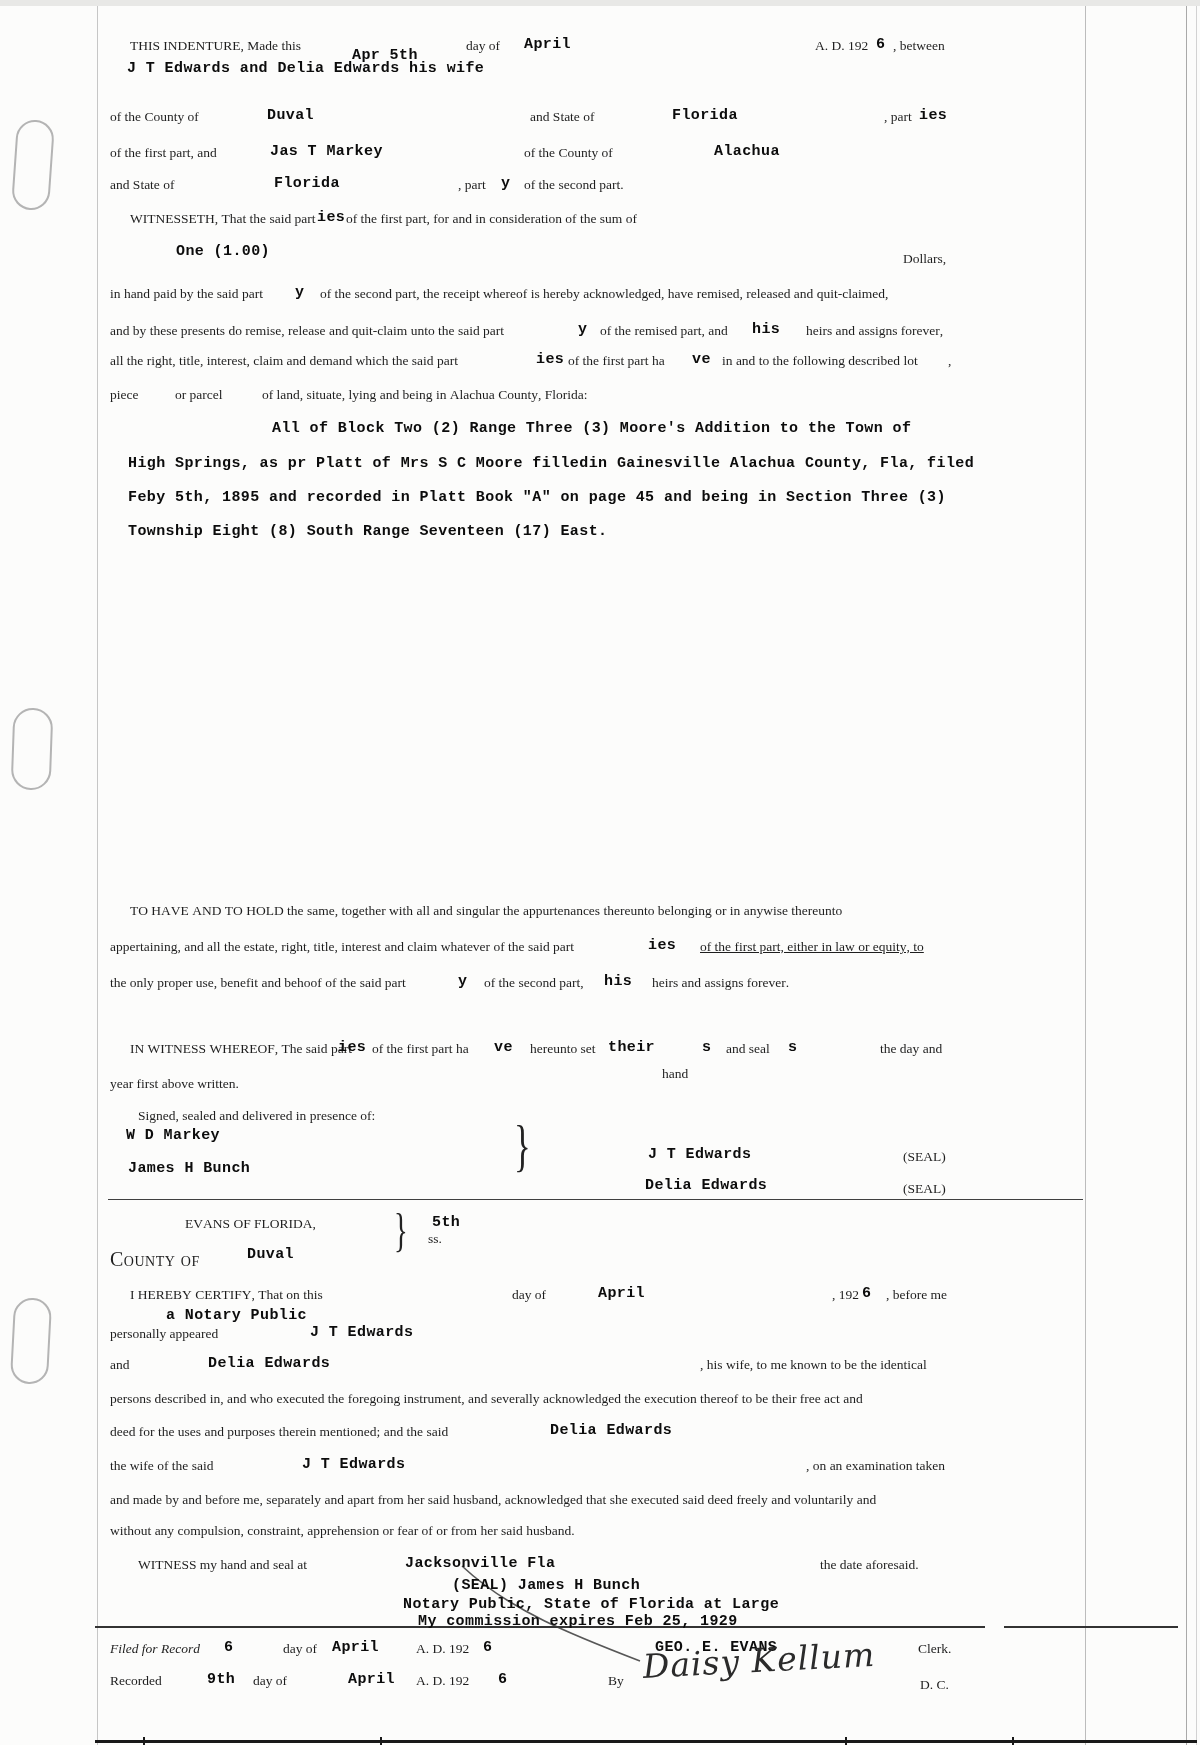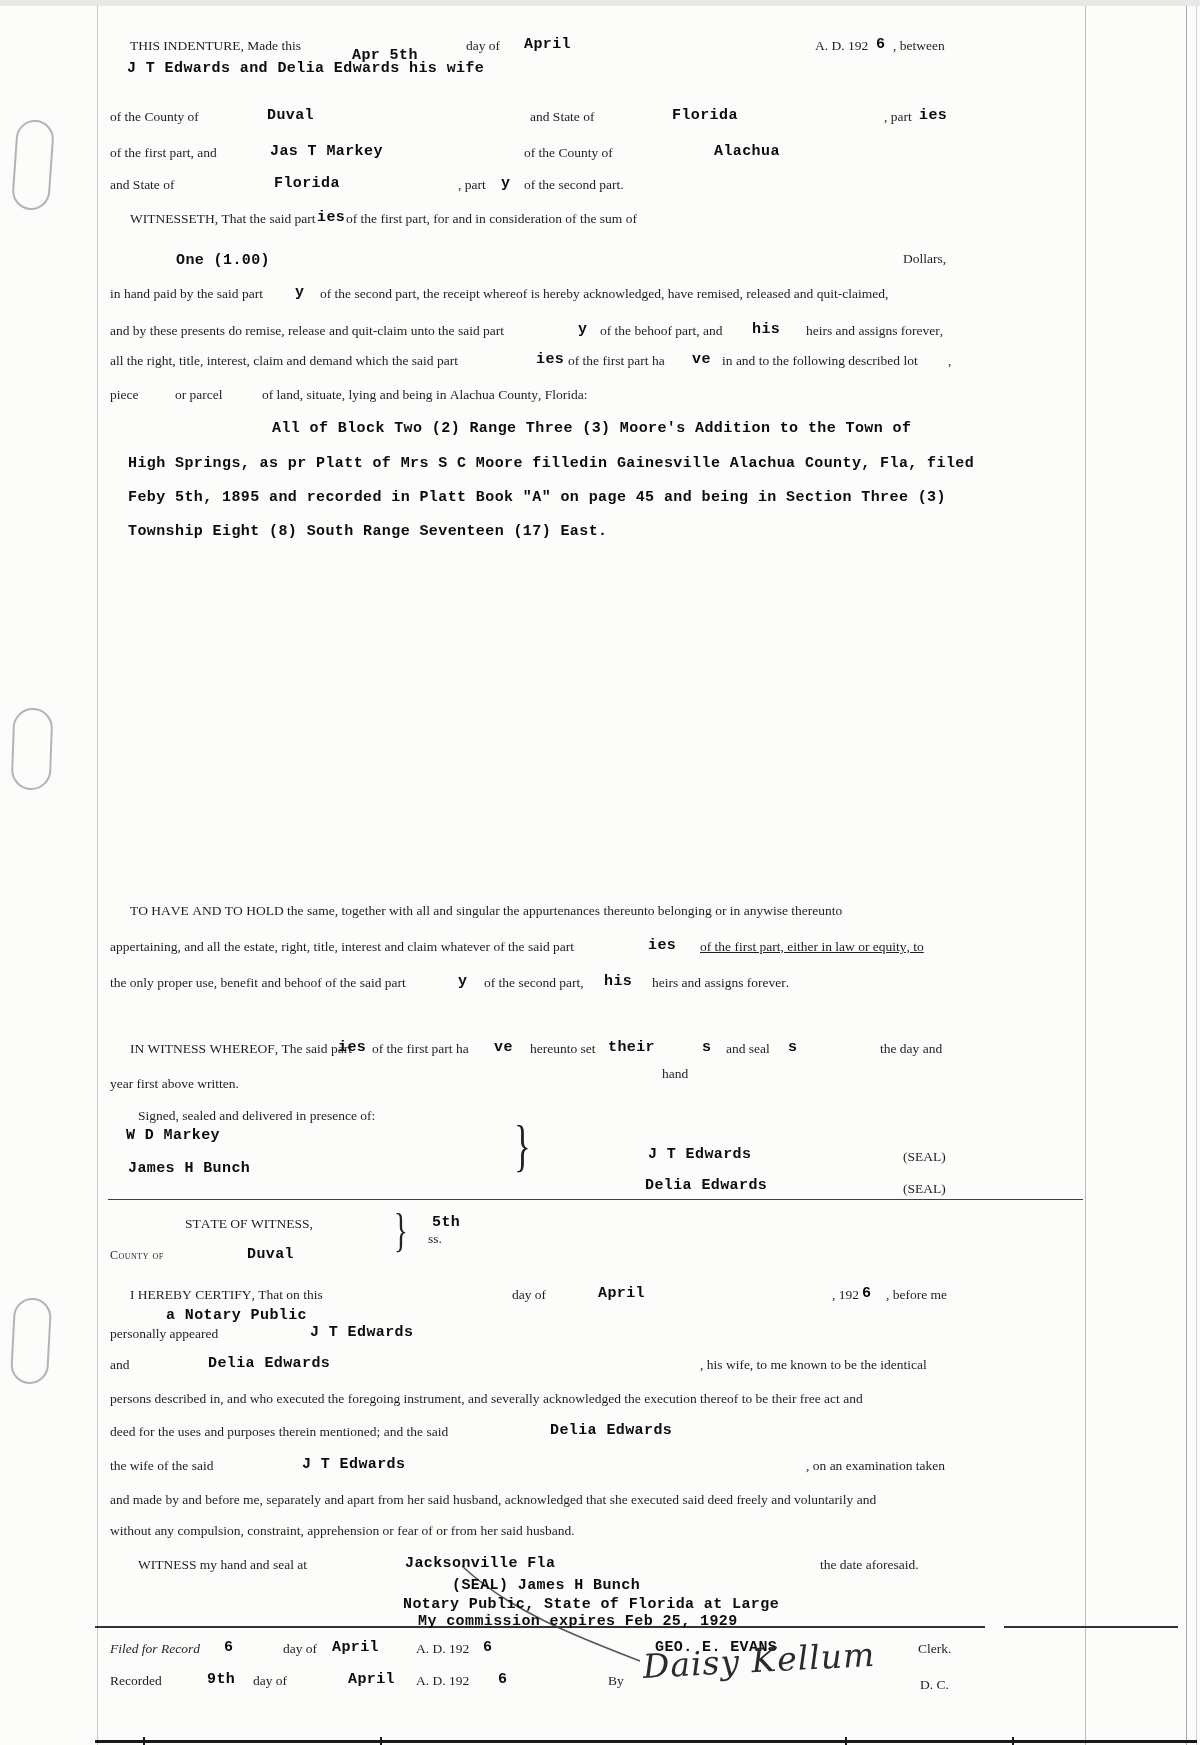--- a/index.html
+++ b/index.html
@@ -3,21 +3,21 @@
 <meta charset="utf-8">
 <style>
   html,body{margin:0;padding:0;background:#e8e8e6;}
   #page{
     position:relative;width:1200px;height:1745px;margin:6px auto;
     background:var(--paper,#fcfcfb);overflow:hidden;
     font-kerning:none;
   }
   .txt{position:absolute;white-space:pre;line-height:1;}
   .p{font-family:"Liberation Serif",serif;font-size:13.5px;color:var(--ink,#1e1e1e);}
-  .sc{font-family:"Liberation Serif",serif;font-variant:small-caps;font-size:12px;letter-spacing:.5px;color:var(--ink,#1e1e1e);}
+  .sc{font-family:"Liberation Serif",serif;font-variant:small-caps;font-size:20px;letter-spacing:.5px;color:var(--ink,#1e1e1e);}
   .t{font-family:"Liberation Mono",monospace;font-weight:700;font-size:15px;letter-spacing:.4px;color:var(--typed,#0c0c0c);}
   .s{font-family:"DejaVu Serif",serif;font-style:italic;font-size:33px;letter-spacing:1px;color:#2b2b2b;transform:rotate(-3deg);transform-origin:left top;}
   .br{font-family:"Liberation Serif",serif;font-weight:400;color:#222;transform:scaleX(.62);transform-origin:left top;}
   .rule{position:absolute;}
   .hole{position:absolute;border:2px solid #b4b4b4;border-radius:20px;background:transparent;}
   svg.overlay{position:absolute;left:0;top:0;pointer-events:none;}
 </style>
 </head>
 <body>
 
@@ -65,28 +65,28 @@
       <span class="txt p" style="left: 524px; top: 140px;">of the County of</span>
       <span class="txt t" style="left: 714px; top: 138px;">Alachua</span>
       <span class="txt p" style="left: 110px; top: 172px;">and State of</span>
       <span class="txt t" style="left: 274px; top: 170px;">Florida</span>
       <span class="txt p" style="left: 458px; top: 172px;">, part</span>
       <span class="txt t" style="left: 501px; top: 170px;">y</span>
       <span class="txt p" style="left: 524px; top: 172px;">of the second part.</span>
       <span class="txt p" style="left: 130px; top: 206px;">WITNESSETH, That the said part</span>
       <span class="txt t" style="left: 317px; top: 204px;">ies</span>
       <span class="txt p" style="left: 346px; top: 206px;">of the first part, for and in consideration of the sum of</span>
-      <span class="txt t" style="left: 176px; top: 247px;">One (1.00)</span>
+      <span class="txt t" style="left: 176px; top: 238px;">One (1.00)</span>
       <span class="txt p" style="left: 903px; top: 246px;">Dollars,</span>
       <span class="txt p" style="left: 110px; top: 281px;">in hand paid by the said part</span>
       <span class="txt t" style="left: 295px; top: 279px;">y</span>
       <span class="txt p" style="left: 320px; top: 281px;">of the second part, the receipt whereof is hereby acknowledged, have remised, released and quit-claimed,</span>
       <span class="txt p" style="left: 110px; top: 318px;">and by these presents do remise, release and quit-claim unto the said part</span>
       <span class="txt t" style="left: 578px; top: 316px;">y</span>
-      <span class="txt p" style="left: 600px; top: 318px;">of the behoof part, and</span>
+      <span class="txt p" style="left: 600px; top: 318px;">of the remised part, and</span>
       <span class="txt t" style="left: 752px; top: 316px;">his</span>
       <span class="txt p" style="left: 806px; top: 318px;">heirs and assigns forever,</span>
       <span class="txt p" style="left: 110px; top: 348px;">all the right, title, interest, claim and demand which the said part</span>
       <span class="txt t" style="left: 536px; top: 346px;">ies</span>
       <span class="txt p" style="left: 568px; top: 348px;">of the first part ha</span>
       <span class="txt t" style="left: 692px; top: 346px;">ve</span>
       <span class="txt p" style="left: 722px; top: 348px;">in and to the following described lot</span>
       <span class="txt p" style="left: 948px; top: 348px;">,</span>
       <span class="txt p" style="left: 110px; top: 382px;">piece</span>
       <span class="txt p" style="left: 175px; top: 382px;">or parcel</span>
@@ -117,21 +117,21 @@
       <span class="txt p" style="left: 880px; top: 1036px;">the day and</span>
       <span class="txt p" style="left: 110px; top: 1071px;">year first above written.</span>
       <span class="txt p" style="left: 138px; top: 1103px;">Signed, sealed and delivered in presence of:</span>
       <span class="txt t" style="left: 126px; top: 1122px;">W D Markey</span>
       <span class="txt t" style="left: 128px; top: 1155px;">James H Bunch</span>
       <span class="txt br" style="left: 514px; top: 1112px; font-size: 56px;">}</span>
       <span class="txt t" style="left: 648px; top: 1141px;">J T Edwards</span>
       <span class="txt p" style="left: 903px; top: 1144px;">(SEAL)</span>
       <span class="txt t" style="left: 645px; top: 1172px;">Delia Edwards</span>
       <span class="txt p" style="left: 903px; top: 1176px;">(SEAL)</span>
-      <span class="txt p" style="left: 185px; top: 1211px;">STATE OF WITNESS,</span>
+      <span class="txt p" style="left: 185px; top: 1211px;">EVANS OF FLORIDA,</span>
       <span class="txt br" style="left: 394px; top: 1202px; font-size: 46px;">}</span>
       <span class="txt p" style="left: 428px; top: 1226px;">ss.</span>
       <span class="txt sc" style="left: 110px; top: 1243px;">County of</span>
       <span class="txt t" style="left: 247px; top: 1241px;">Duval</span>
       <span class="txt p" style="left: 130px; top: 1282px;">I HEREBY CERTIFY, That on this</span>
       <span class="txt t" style="left: 432px; top: 1209px;">5th</span>
       <span class="txt p" style="left: 512px; top: 1282px;">day of</span>
       <span class="txt t" style="left: 598px; top: 1280px;">April</span>
       <span class="txt p" style="left: 832px; top: 1282px;">, 192</span>
       <span class="txt t" style="left: 862px; top: 1280px;">6</span>

